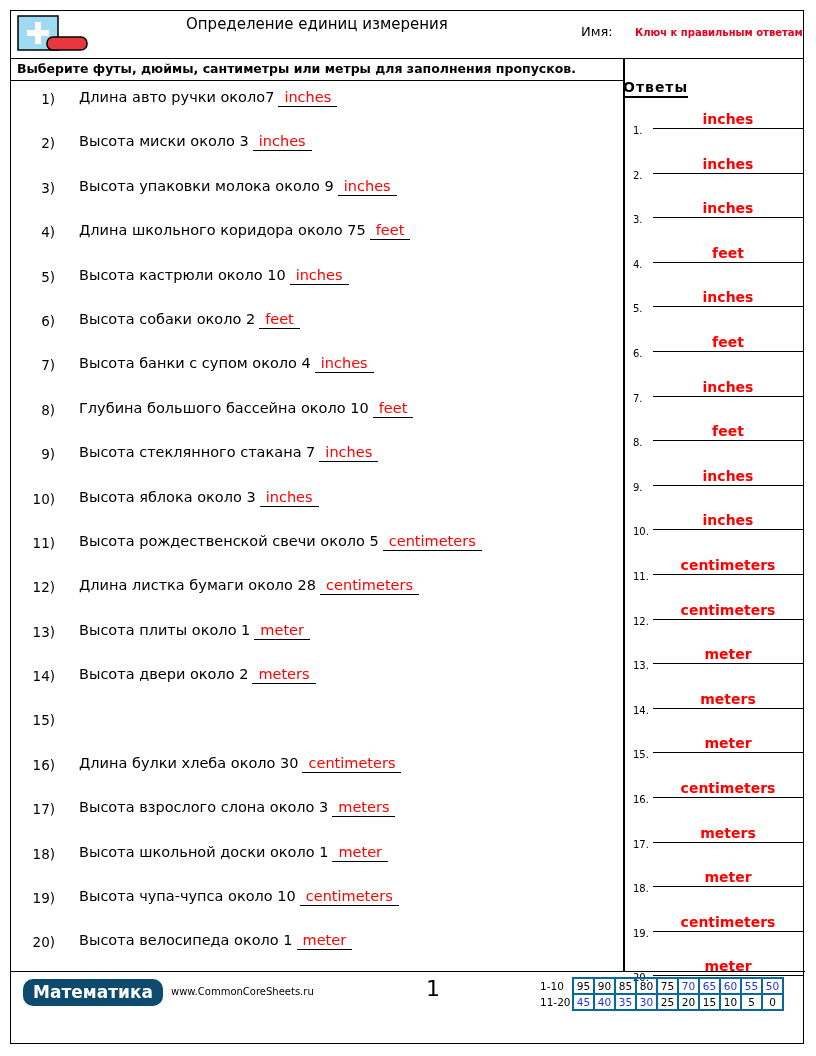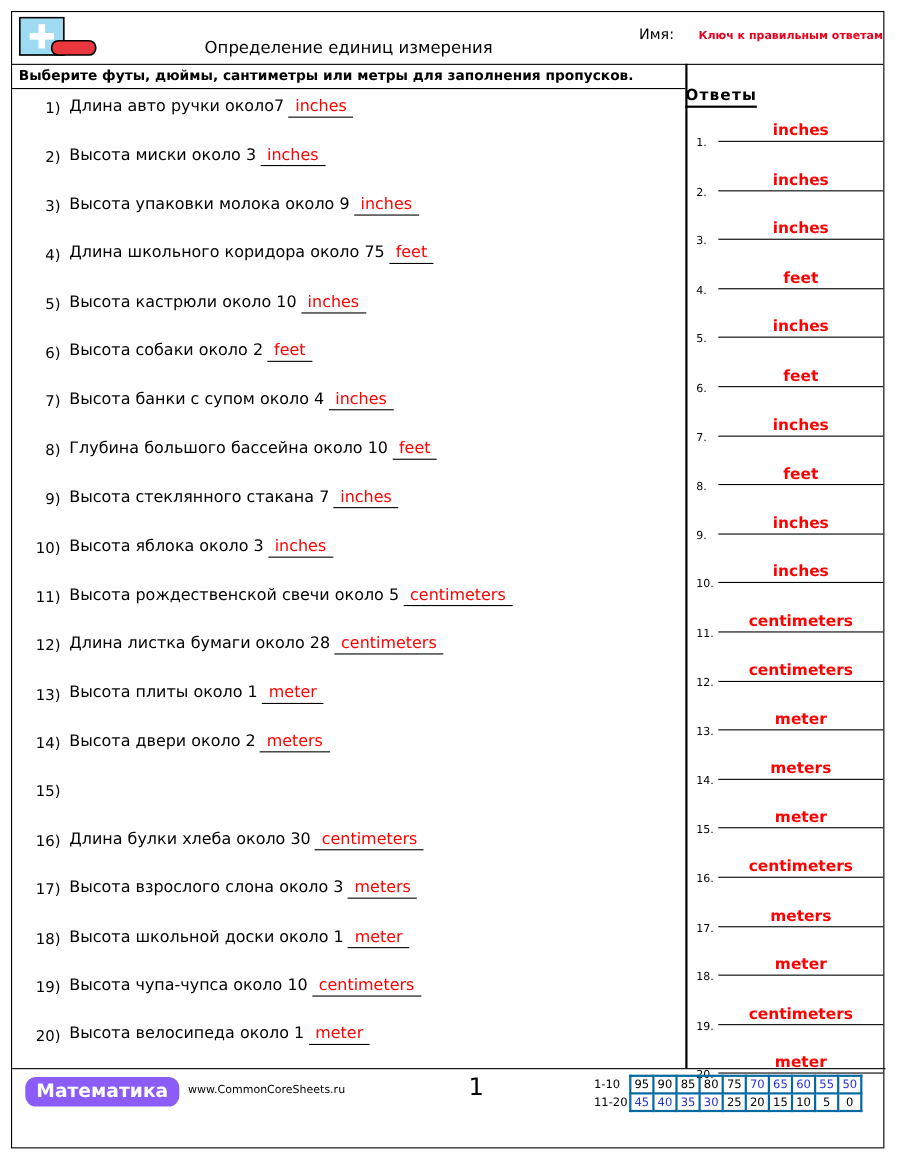--- a/index.html
+++ b/index.html
@@ -34,21 +34,21 @@
   }
   .logo {
     position: absolute;
     left: 6px; top: 4px;
     width: 78px;
     height: 40px;
   }
   .title {
     position: absolute;
     left: 175px;
-    top: 23px;
+    top: 4px;
     font-size: 15px;
     font-family: "DejaVu Sans", sans-serif;
   }
   .name-label {
     position: absolute;
     left: 570px;
     top: 13px;
     font-size: 13px;
   }
   .answer-key-label {
@@ -108,21 +108,21 @@
   .q-num {
     position: absolute;
     left: 14px;
     top: 6px;
     width: 30px;
     text-align: right;
     font-size: 13.5px;
   }
   .q-text {
     position: absolute;
-    left: 52px;
+    left: 68px;
     top: 4px;
     white-space: nowrap;
   }
   .q-answer {
     display: inline-block;
     color: #ff0000;
     border-bottom: 1px solid #000;
     text-align: center;
     padding: 0 6px 1px 6px;
     margin-left: 4px;
@@ -176,21 +176,21 @@
     position: absolute;
     left: 0;
     top: 960px;
     width: 794px;
     border-top: 1px solid #000;
   }
   .brand {
     position: absolute;
     left: 12px;
     top: 968px;
-    background: #8b5cf6;
+    background: #0c4a6e;
     color: #fff;
     font-weight: bold;
     font-size: 17px;
     padding: 3px 10px 4px 10px;
     border-radius: 10px;
     font-family: "DejaVu Sans", sans-serif;
   }
   .site {
     position: absolute;
     left: 160px;

